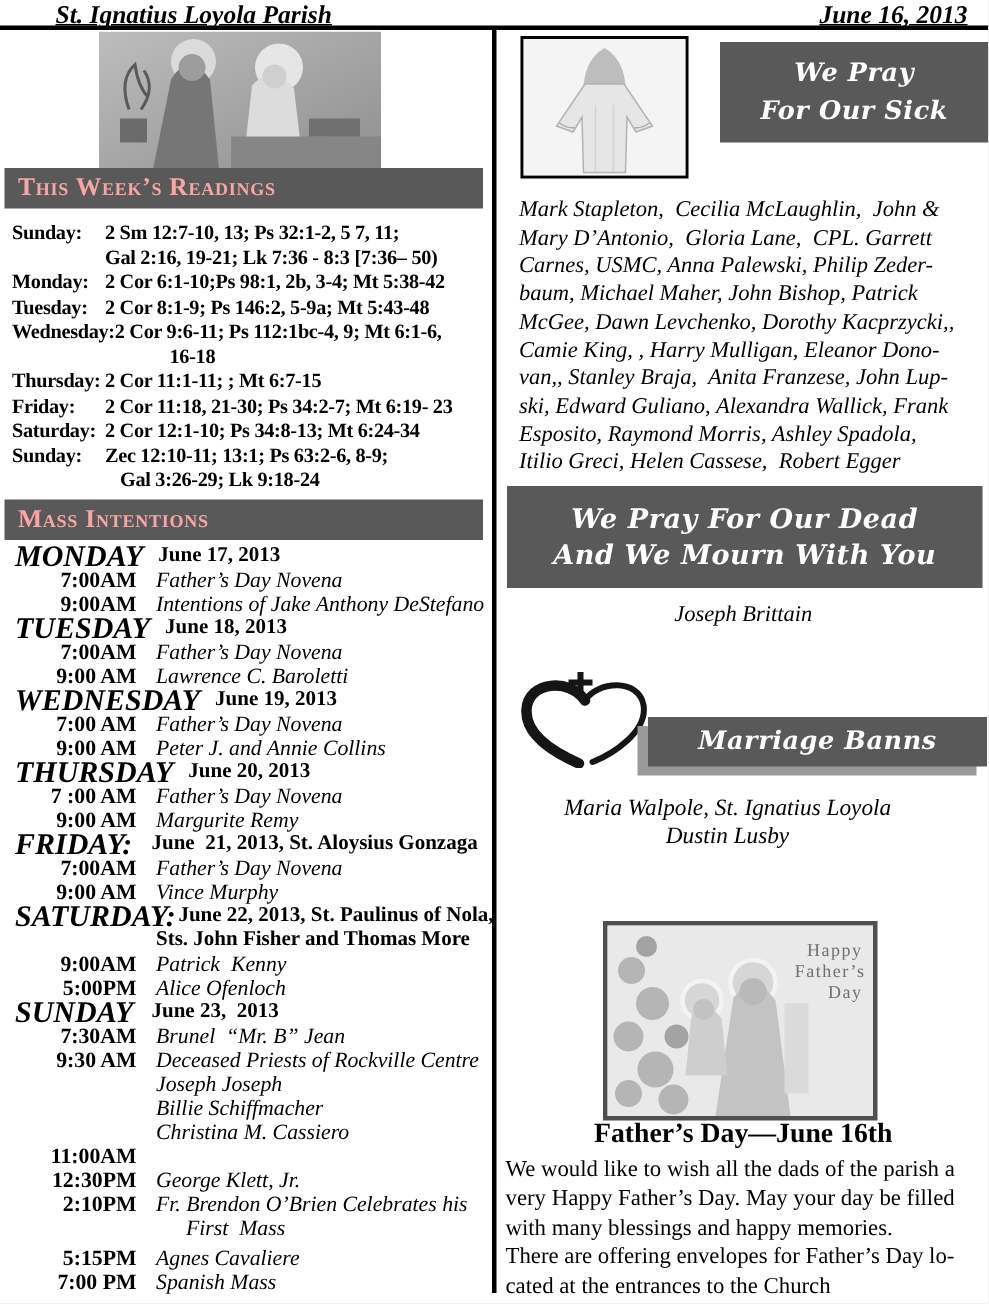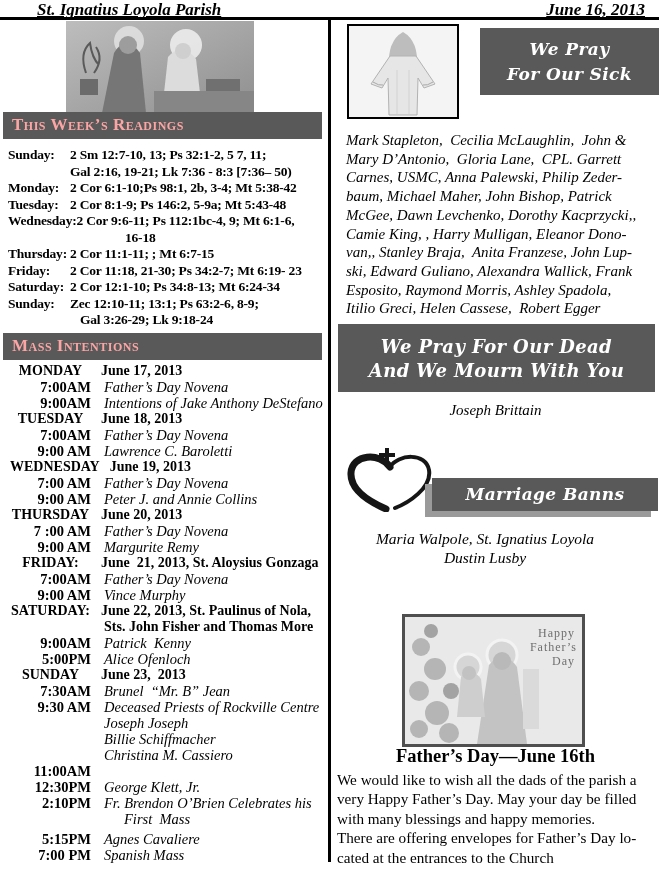--- a/index.html
+++ b/index.html
@@ -16,27 +16,27 @@
   .img-left{position:absolute;left:66px;top:21px;width:188px;height:92px;}
   .secbar{position:absolute;left:3px;width:319px;height:27px;background:var(--banner-bg,#595959);
           color:#fca5a5;font-variant:small-caps;font-weight:bold;font-size:17px;letter-spacing:.5px;
           padding:3px 0 0 9px;box-sizing:border-box;}
   .bar-readings{top:112px;}
   .bar-mass{top:333px;}
   .readings-list{position:absolute;left:8px;top:147px;width:320px;}
   .rd-row{display:flex;font-weight:bold;font-size:13.5px;letter-spacing:-.2px;line-height:16.5px;}
   .rd-day{min-width:62px;white-space:pre;}
   .rd-text{white-space:pre;}
-  .rd-row.c2 .rd-text{margin-left:55px;}
+  .rd-row.c2 .rd-text{margin-left:43px;}
   .rd-row.c3 .rd-text{margin-left:10px;}
   .mass-list{position:absolute;left:3px;top:363px;width:326px;}
   .mi-row{display:flex;line-height:16px;}
   .mi-row .tcol{min-width:88px;text-align:right;font-weight:bold;font-size:14.5px;white-space:pre;}
   .mi-row .ncol{margin-left:13px;font-style:italic;font-size:14.5px;white-space:pre;}
-  .mi-row.d .tcol{text-align:center;min-width:81px;padding-left:7px;font-size:14px;}
+  .mi-row.d .tcol{text-align:left;min-width:81px;padding-left:7px;font-size:20px;font-style:italic;}
   .mi-row.d .ncol{font-style:normal;font-weight:bold;font-size:14px;margin-left:10px;}
   .mi-row.db .ncol{font-style:normal;font-weight:bold;font-size:14px;}
   .mi-row.ci .ncol{margin-left:33px;}
   .mi-row.tg{margin-top:4px;}
   
   .img-mary{position:absolute;left:347px;top:24px;width:108px;height:91px;border:2px solid #000;background:#f4f4f4;}
   .banner{background:var(--banner-bg,#595959);color:var(--banner-text,#fff);text-align:center;
           font-family:"DejaVu Serif",serif;font-style:italic;font-weight:bold;letter-spacing:.4px;}
   .banner-sick{position:absolute;left:480px;top:28px;width:179px;height:67px;
                font-size:17px;line-height:25px;padding-top:9px;box-sizing:border-box;}

